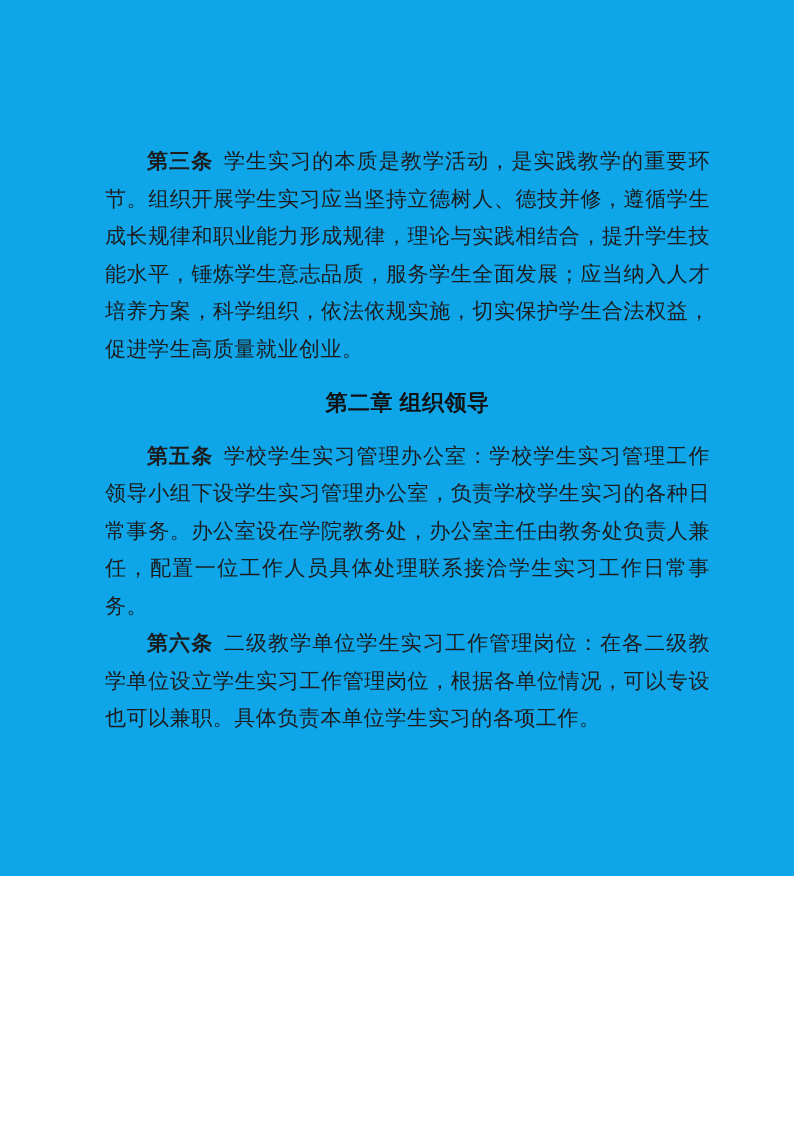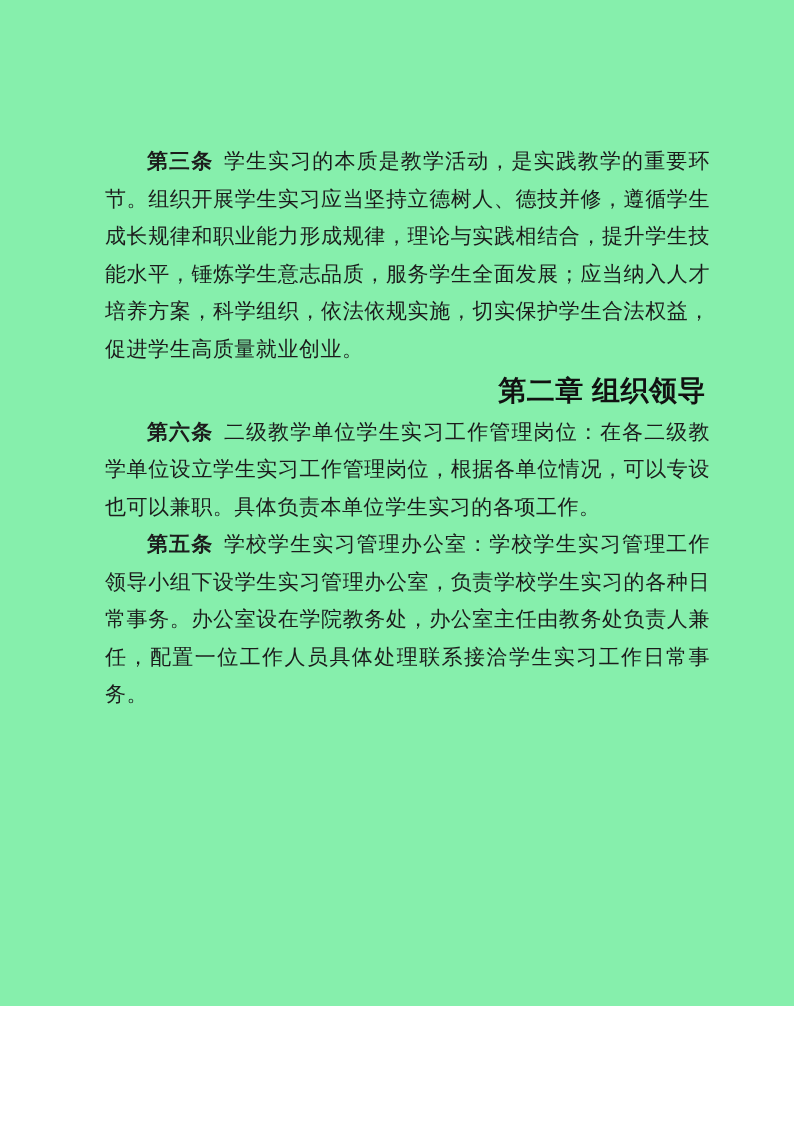--- a/index.html
+++ b/index.html
@@ -3,22 +3,22 @@
 <meta charset="utf-8">
 <style>
   html, body {
     margin: 0;
     padding: 0;
     background: #ffffff;
   }
   .page {
     position: relative;
     width: 794px;
-    height: 1006px;
-    background: #86efac;
+    height: 876px;
+    background: #0ea5e9;
     overflow: hidden;
     font-family: "Liberation Serif", "DejaVu Serif", serif;
   }
   .content {
     position: absolute;
     left: 105px;
     top: 143px;
     width: 605px;
     color: #1c1c1c;
     font-size: 21px;
@@ -29,42 +29,42 @@
   }
   .para {
     margin: 0;
     text-indent: 2em;
   }
   .lead {
     font-weight: bold;
     margin-right: 0.5em;
   }
   .chapter {
-    margin: 4px;
+    margin: 16px;
     font-family: "Liberation Sans", "DejaVu Sans", sans-serif;
     font-weight: bold;
-    font-size: 28px;
+    font-size: 22px;
     letter-spacing: 0.5px;
     line-height: 37.5px;
-    text-align: right;
+    text-align: center;
     text-indent: 0;
     color: #111111;
   }
 </style>
 </head>
 <body>
 
 <div class="page">
   <div class="content">
 
     <p class="para"><span class="lead">第三条</span><span>学生实习的本质是教学活动，是实践教学的重要环节。组织开展学生实习应当坚持立德树人、德技并修，遵循学生成长规律和职业能力形成规律，理论与实践相结合，提升学生技能水平，锤炼学生意志品质，服务学生全面发展；应当纳入人才培养方案，科学组织，依法依规实施，切实保护学生合法权益，促进学生高质量就业创业。</span></p>
 
     <h2 class="chapter">第二章 组织领导</h2>
 
 
+    <p class="para"><span class="lead">第五条</span><span>学校学生实习管理办公室：学校学生实习管理工作领导小组下设学生实习管理办公室，负责学校学生实习的各种日常事务。办公室设在学院教务处，办公室主任由教务处负责人兼任，配置一位工作人员具体处理联系接洽学生实习工作日常事务。</span></p>
+
     <p class="para"><span class="lead">第六条</span><span>二级教学单位学生实习工作管理岗位：在各二级教学单位设立学生实习工作管理岗位，根据各单位情况，可以专设也可以兼职。具体负责本单位学生实习的各项工作。</span></p>
-
-    <p class="para"><span class="lead">第五条</span><span>学校学生实习管理办公室：学校学生实习管理工作领导小组下设学生实习管理办公室，负责学校学生实习的各种日常事务。办公室设在学院教务处，办公室主任由教务处负责人兼任，配置一位工作人员具体处理联系接洽学生实习工作日常事务。</span></p>
 
 
 
   </div>
 </div>
 
 </body></html>

